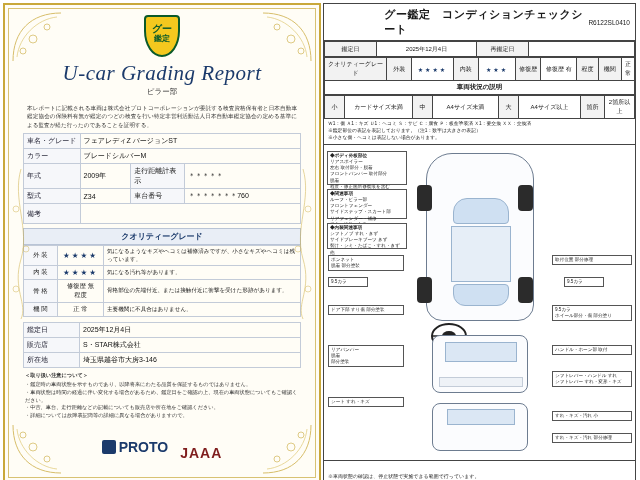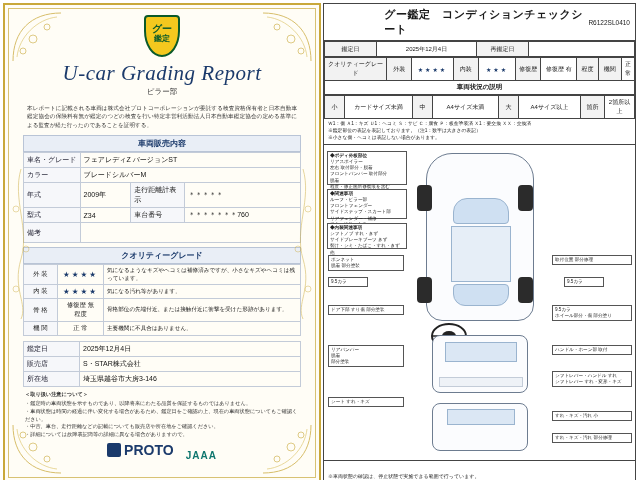--- a/index.html
+++ b/index.html
@@ -122,21 +122,21 @@
     color:#333;
   }
   .notes .nt-title { font-weight:bold; margin-bottom:1px; }
 
   .brandrow {
     position:absolute; left:0; right:0; bottom:16px;
     display:flex; align-items:center; justify-content:center; gap:12px;
   }
   .proto { display:flex; align-items:center; gap:3px; font-weight:bold; font-size:14px; color:#1b3a6b; font-family:"Liberation Sans",sans-serif; }
   .proto .sq { width:14px; height:14px; background:#1b3a6b; border-radius:2px; }
-  .jaaa { font-weight:bold; font-size:10px; color:#0f766e; letter-spacing:1px;margin-top:12px; }
+  .jaaa { font-weight:bold; font-size:14px; color:#7f1d1d; letter-spacing:1px;margin-top:12px; }
 
   
   .right {
     position:relative;
     width:313px; height:480px;
     margin:3px 3px 3px 2px;
     border:1px solid #444;
     background:#fff;
     font-size:6px;
   }
@@ -275,21 +275,20 @@
         <div class="shield">
           <span class="g">グー</span>
           <span class="k">鑑定</span>
         </div>
       </div>
 
       <div class="report-title">U-car Grading Report</div>
       <div class="report-sub">ピラー部</div>
       <div class="blurb">本レポートに記載される車両は株式会社プロトコーポレーションが委託する検査資格保有者と日本自動車鑑定協会の保険料有無が鑑定のつどの検査を行い特定非営利活動法人日本自動車鑑定協会の定める基準による監査が経た行ったのであることを証明する。</div>
 
-      <div class="section-bar">車両販売内容</div>
       <table class="kv">
         <tbody>
             <tr>
           <td class="lbl">車名・グレード</td>
           <td class="val" colspan="3">フェアレディZ バージョンST</td>
         </tr>
         <tr>
           <td class="lbl">カラー</td>
           <td class="val" colspan="3">ブレードシルバーM</td>
         </tr>

